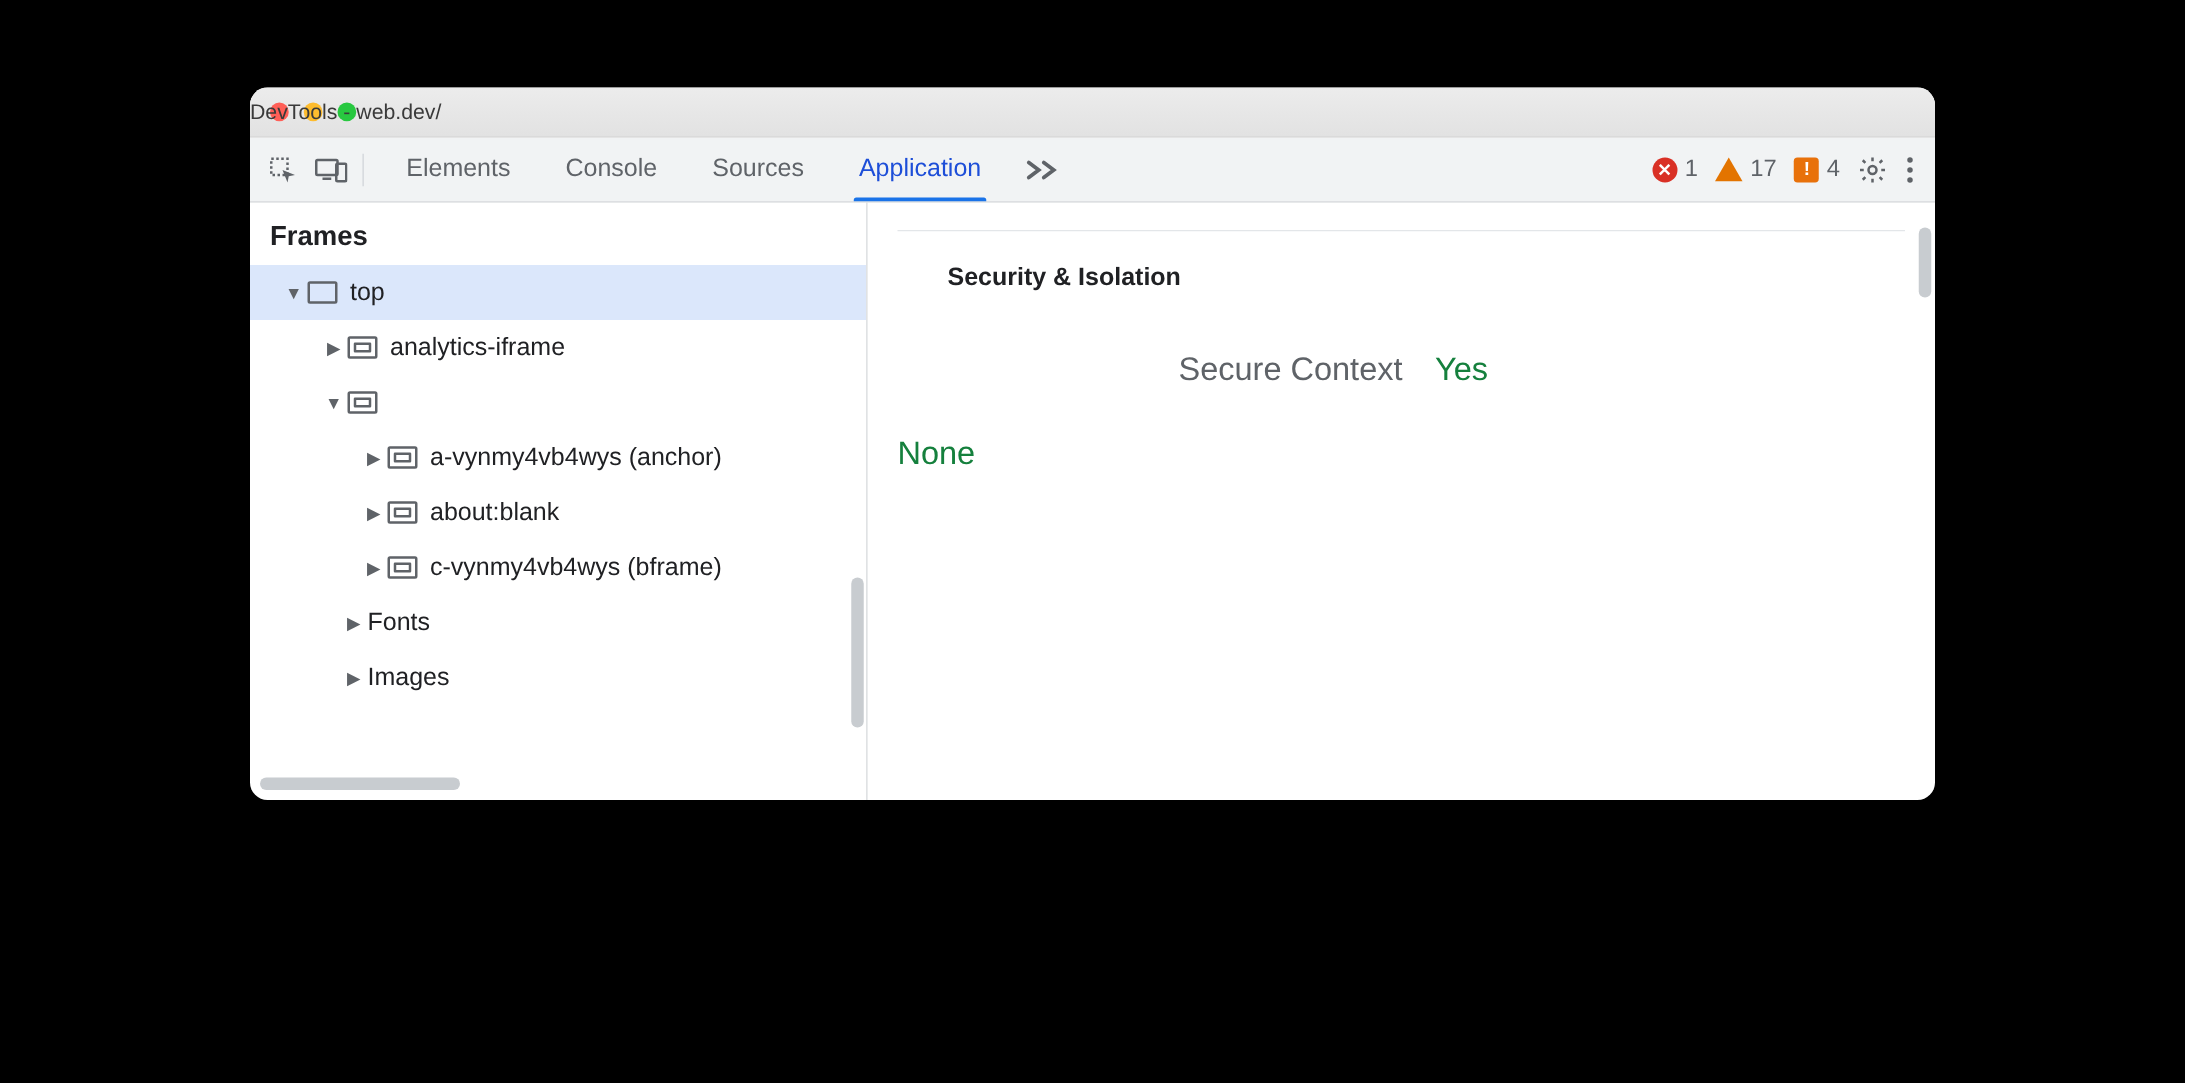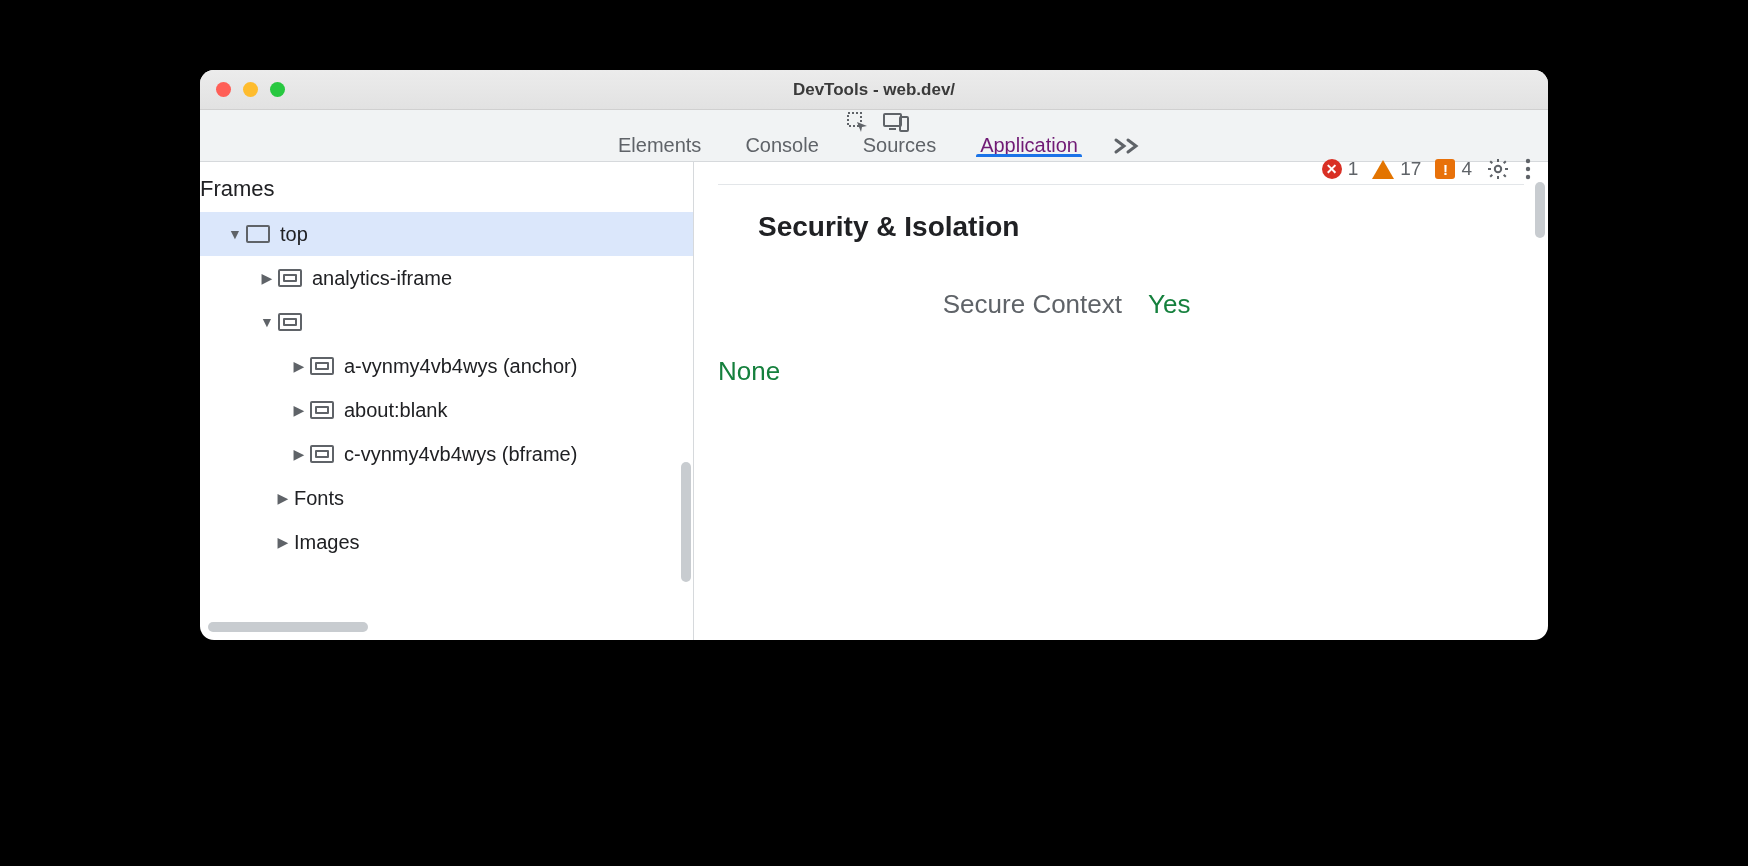--- a/index.html
+++ b/index.html
@@ -38,37 +38,36 @@
   }
   .traffic-light {
     width: 15px; height: 15px; border-radius: 50%;
   }
   .tl-red    { background: #ff5f57; }
   .tl-yellow { background: #febc2e; }
   .tl-green  { background: #28c840; }
   .titlebar-title {
     position: absolute;
     left: 0; right: 0;
-    text-align: center;
+    text-align: left;
     font-size: 17px;
-    font-weight: 700;
+    font-weight: 400;
     color: #3a3a3a;
     pointer-events: none;
   }
   
   .toolbar {
     height: 52px;
     background: #f1f3f4;
     border-bottom: 1px solid #d6d9dc;
     display: flex;
     align-items: center;
     padding: 0 8px;
     font-size: 20px;
     color: #333;
-    flex-direction: column;
   }
   .toolbar-left {
     display: flex;
     align-items: center;
     gap: 14px;
     padding-left: 6px;
   }
   .toolbar-divider {
     width: 1px;
     height: 26px;
@@ -82,21 +81,21 @@
   }
   .tab {
     display: flex;
     align-items: center;
     padding: 0 22px;
     color: #5f6368;
     cursor: pointer;
     position: relative;
   }
   .tab.active {
-    color: #701a75;
+    color: #1d4ed8;
   }
   .tab.active::after {
     content: "";
     position: absolute;
     left: 18px; right: 18px; bottom: 0;
     height: 3px;
     background: #1a73e8;
     border-radius: 2px 2px 0 0;
   }
   .more-tabs {
@@ -137,22 +136,22 @@
   .sidebar {
     width: 494px;
     border-right: 1px solid #d6d9dc;
     overflow: hidden;
     position: relative;
     display:flex;
     flex-direction:column;
   }
   .sidebar-heading {
     font-size: 22px;
-    font-weight: 400;
-    padding: 14px 0 10px;
+    font-weight: 700;
+    padding: 14px 16px 10px;
     color: #202124;
   }
   .tree {
     font-size: 20px;
     color: #202124;
     overflow: hidden;
     flex:1;
     position:relative;
   }
   .tree-row {
@@ -206,21 +205,21 @@
   .detail-scroll {
     position:absolute; right:3px; top:20px; width:10px; height:56px;
     background:#c8ccd0; border-radius:5px;
   }
   .section-box {
     margin: 22px 24px 0 24px;
     border-top: 1px solid #e3e6e9;
     padding-top: 26px;
   }
   .section-title {
-    font-size: 28px; font-weight: 700; color:#202124;
+    font-size: 20px; font-weight: 700; color:#202124;
     padding-left: 40px;
     margin-bottom: 28px;
   }
   .kv {
     display:flex;
     align-items:center;
     font-size: 26px;
     padding: 18px 0;
   }
   .kv .k {

